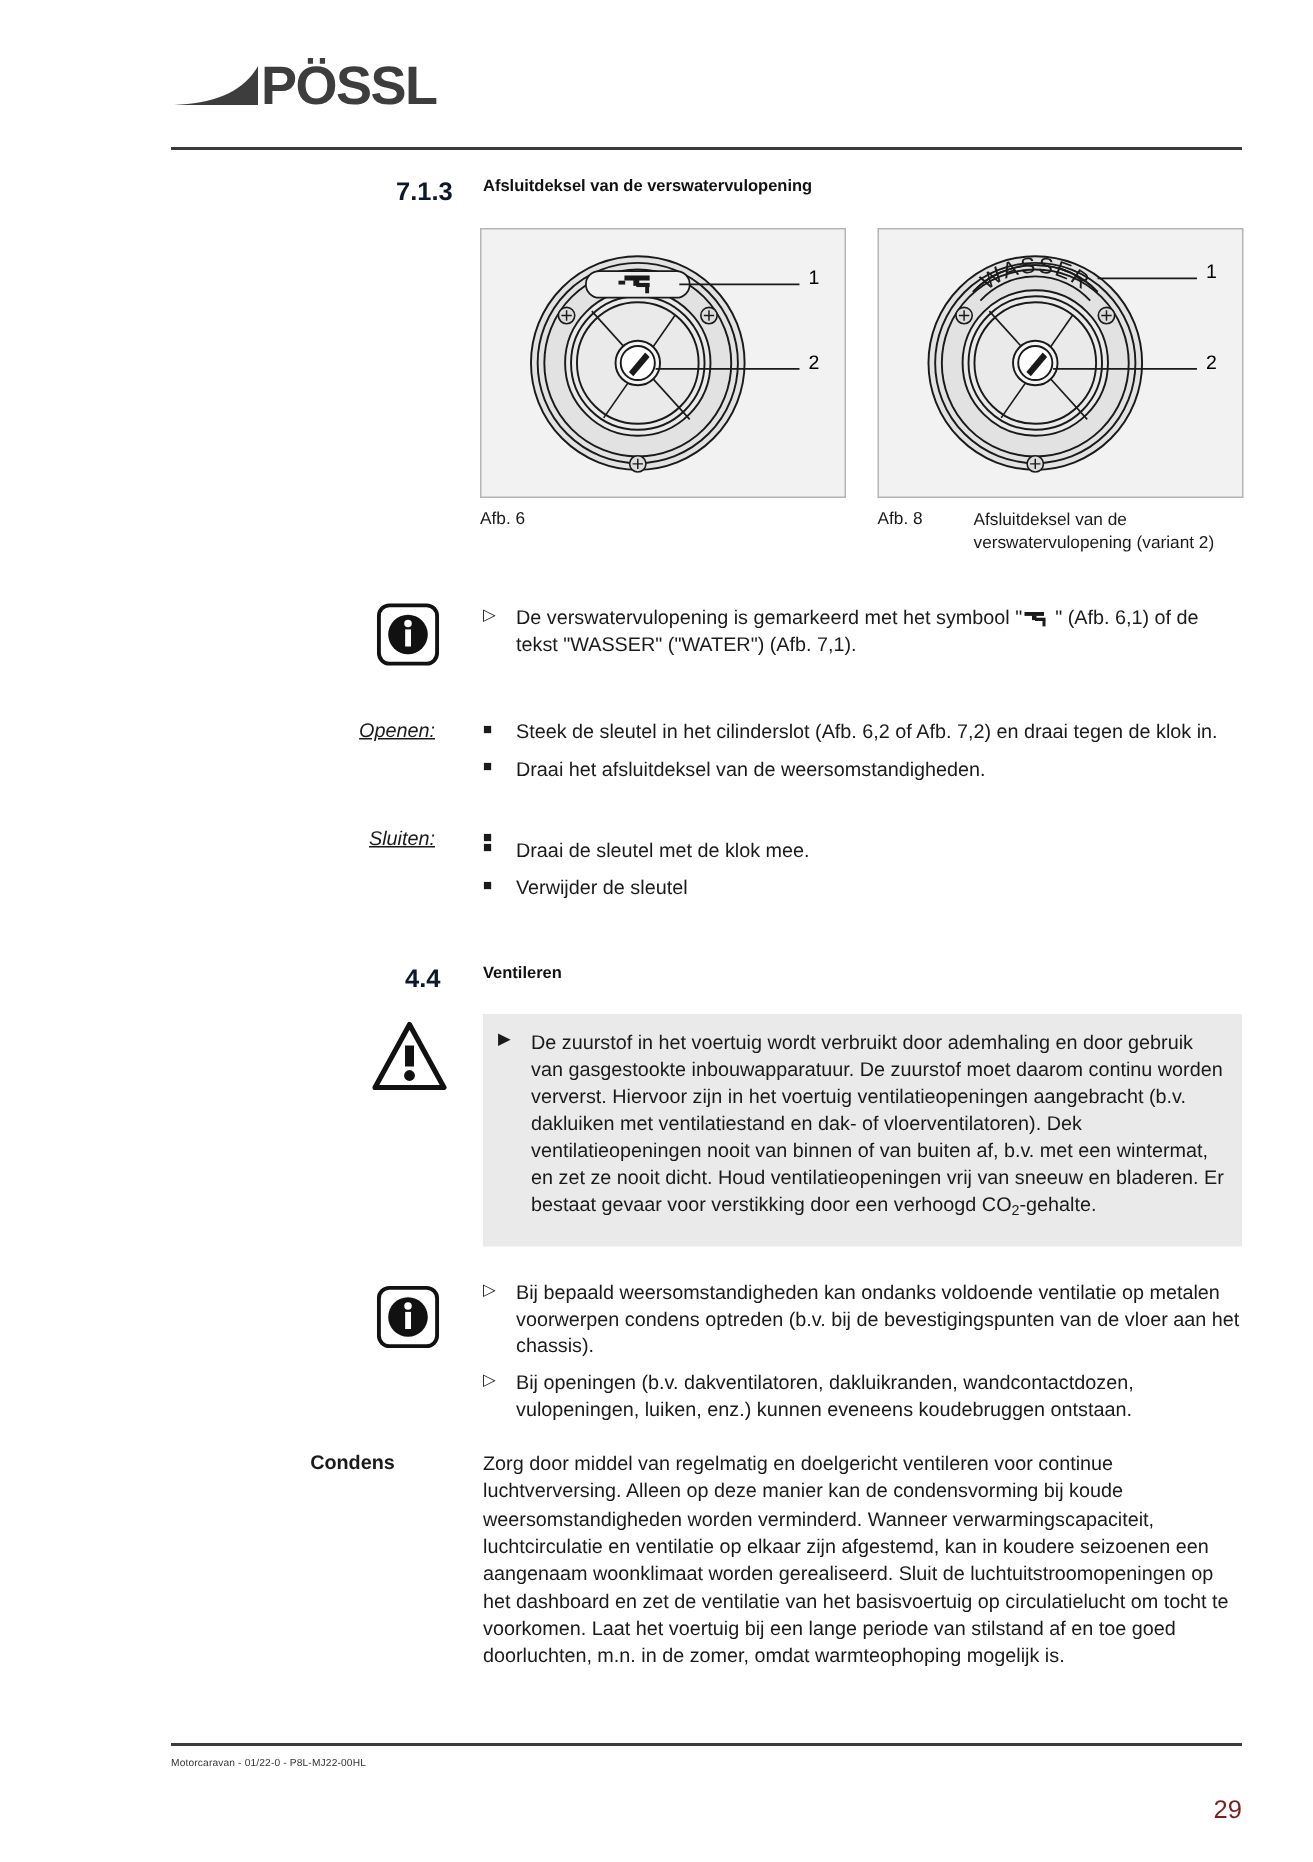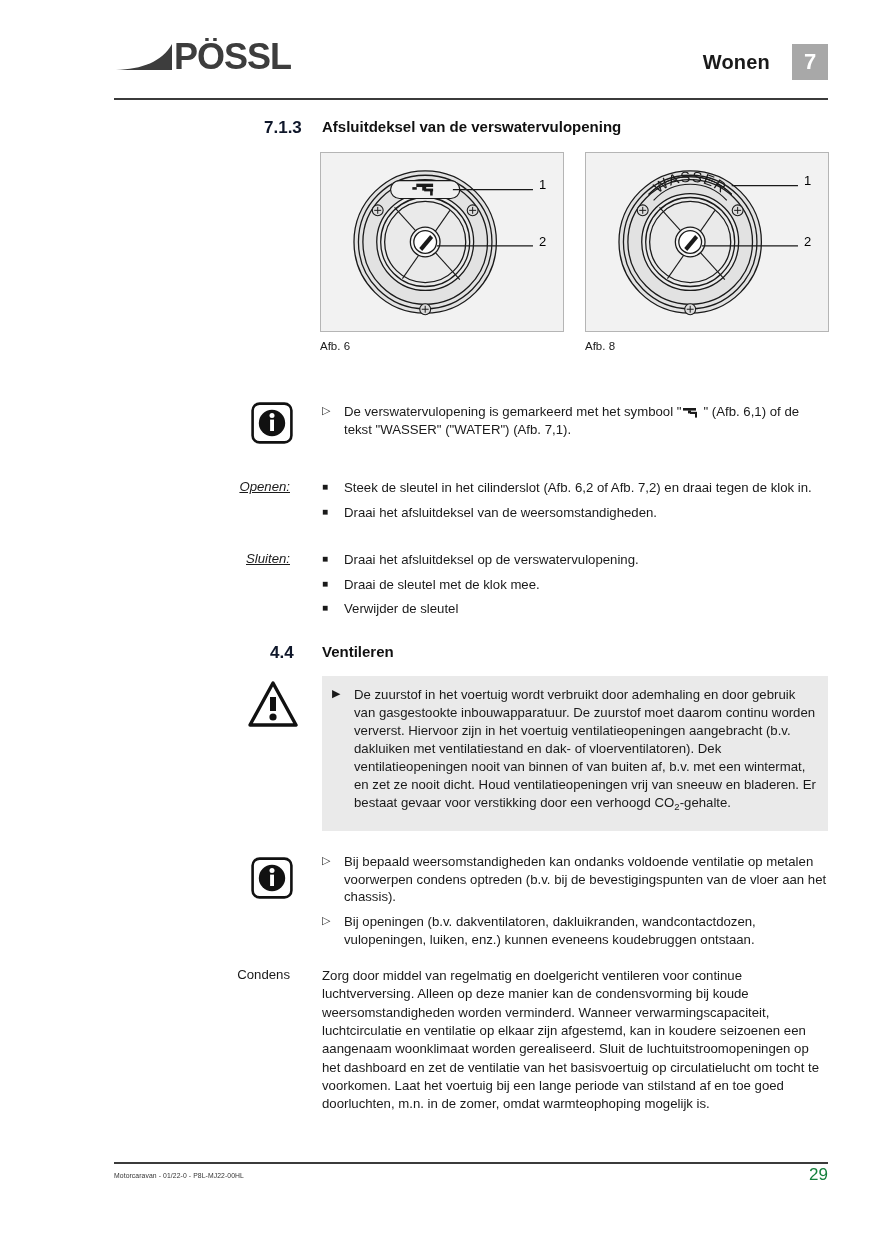--- a/index.html
+++ b/index.html
@@ -67,21 +67,21 @@
     left: 114px;
     top: 98px;
     width: 714px;
     height: 0;
     border-top: 2px solid #3b3b3b;
   }
 
   
   .sec-heading {
     position: absolute;
-    font-size: 15px;
+    font-size: 11px;
     font-weight: bold;
     color: #111;
   }
   .sec-num {
     position: absolute;
     font-size: 17px;
     font-weight: bold;
     color: #0f172a;
   }
 
@@ -116,21 +116,21 @@
     line-height: 1.34;
     color: #1a1a1a;
   }
   .sidelabel {
     position: absolute;
     font-size: 13.2px;
     color: #1a1a1a;
     text-align: right;
   }
   .sidelabel.italic { font-style: italic; text-decoration: underline; }
-  .sidelabel.bold { font-weight: normal; }
+  .sidelabel.bold { font-weight: bold; text-align: center; }
 
   .list {
     position: absolute;
   }
   .li {
     position: relative;
     font-size: 13.2px;
     line-height: 1.34;
     color: #1a1a1a;
     padding-left: 22px;
@@ -182,45 +182,41 @@
     left: 114px;
     top: 1172px;
     font-size: 6.8px;
     color: #333;
     letter-spacing: 0.1px;
     font-family: "Liberation Sans", sans-serif;
   }
   .footer-page {
     position: absolute;
     right: 47px;
-    top: 1165px;
+    top: 1197px;
     font-size: 17px;
-    color: #15803d;
+    color: #7f1d1d;
   }
 </style>
 </head>
 <body>
 
 <div class="page">
 
   <div class="header">
 
     <div class="logo">
       <svg viewBox="0 0 215 42" width="215" height="42" aria-hidden="true">
 
         <path d="M2 32 C 28 31, 48 24, 58 6 L 58 32 Z" fill="#3d3d3d"></path>
 
         <text x="60" y="31" font-family="'Liberation Sans', sans-serif" font-size="36" font-weight="bold" fill="#3d3d3d" letter-spacing="-1">PÖSSL</text>
       </svg>
     </div>
 
-    <div class="header-right">
-      <span class="chapter-title">Wonen</span>
-      <span class="chapter-box">7</span>
-    </div>
   </div>
   <div class="header-rule"></div>
 
   <div class="sec-num" style="left:264px; top:118px;">7.1.3</div>
   <div class="sec-heading" style="left:322px; top:118px;">Afsluitdeksel van de verswatervulopening</div>
 
   <div class="fig-box" style="left:320px; top:152px; width:244px; height:180px;">
     <svg viewBox="0 0 244 180" width="242" height="178" aria-hidden="true">
       <g stroke="#1a1a1a" fill="none" stroke-width="1.3">
 
@@ -315,20 +311,21 @@
         <path d="M117 94 L214 94"></path>
       </g>
     </svg>
     <div style="position:absolute; left:218px; top:20px; font-size:13px;">1</div>
     <div style="position:absolute; left:218px; top:81px; font-size:13px;">2</div>
   </div>
 
   <div class="fig-cap-label" style="left:320px; top:340px;">Afb. 6</div>
 
   <div class="fig-cap-label" style="left:585px; top:340px;">Afb. 8</div>
+  <div class="fig-cap" style="left:649px; top:340px; width:180px;">Afsluitdeksel van de verswatervulopening (variant 2)</div>
 
   <div class="icon-wrap" style="left:251px; top:402px;">
     <svg width="42" height="42" viewBox="0 0 42 42" aria-hidden="true">
       <rect x="1.6" y="1.6" width="38.8" height="38.8" rx="7" ry="7" fill="#ffffff" stroke="#111" stroke-width="2.6"></rect>
       <circle cx="21" cy="21" r="13.2" fill="#111"></circle>
       <circle cx="21" cy="13.6" r="2.5" fill="#ffffff"></circle>
       <rect x="19.1" y="17.6" width="3.9" height="11.4" fill="#ffffff"></rect>
     </svg>
   </div>
   <div class="list" style="left:322px; top:403px; width:506px;">
@@ -353,21 +350,20 @@
     <div class="li">
       <span class="mark square">■</span>
       <span>Draai het afsluitdeksel van de weersomstandigheden.</span>
     </div>
   </div>
 
   <div class="sidelabel italic" style="left:180px; top:551px; width:110px;">Sluiten:</div>
   <div class="list" style="left:322px; top:551px; width:506px;">
     <div class="li">
       <span class="mark square">■</span>
-      <span>Draai het afsluitdeksel op de verswatervulopening.</span>
     </div>
     <div class="li">
       <span class="mark square">■</span>
       <span>Draai de sleutel met de klok mee.</span>
     </div>
     <div class="li">
       <span class="mark square">■</span>
       <span>Verwijder de sleutel</span>
     </div>
   </div>

